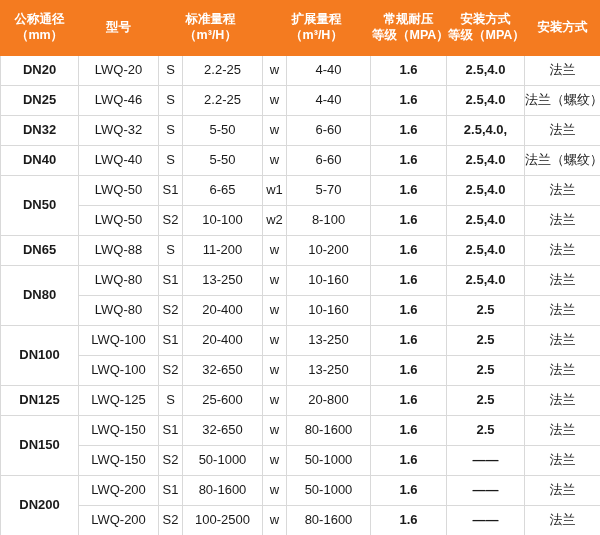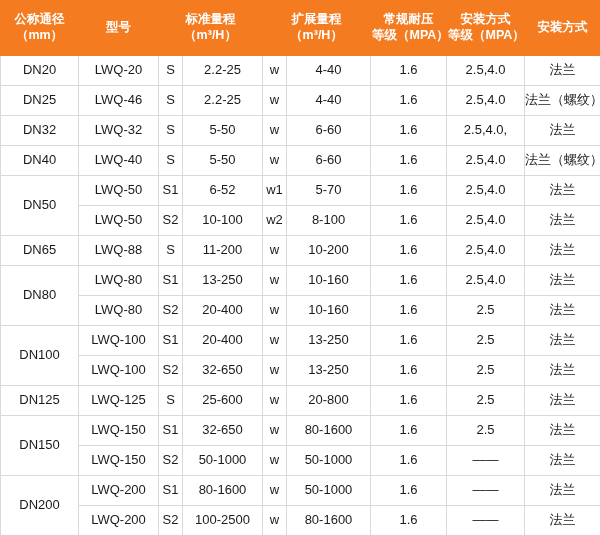--- a/index.html
+++ b/index.html
@@ -37,37 +37,38 @@
     font-weight: bold;
     font-size: 12.5px;
     height: 50px;
     border: 1px solid #f47b20;
     padding: 2px 1px;
   }
   thead th .hl {
     display: block;
   }
   td.dn-cell {
-    font-weight: normal;
+    font-weight: bold;
     font-size: 13.5px;
   }
   td.model-cell {
     text-align: left;
     padding-left: 9px;
   }
   td.code-cell {
     font-size: 12.5px;
   }
   td.range-cell {
     text-align: left;
     padding-left: 9px;
     font-size: 12.5px;
   }
   td.press-cell {
     font-size: 12.5px;
+    font-weight: bold;
   }
   td.install-cell {
     font-size: 12.5px;
   }
   
   col.c0 { width: 78px; }
   col.c1 { width: 80px; }
   col.c2 { width: 24px; }
   col.c3 { width: 80px; }
   col.c4 { width: 24px; }
@@ -163,21 +164,21 @@
         <td class="code-cell">w</td>
         <td class="range-cell">6-60</td>
         <td class="press-cell">1.6</td>
         <td class="press-cell">2.5,4.0</td>
         <td class="install-cell">法兰（螺纹）</td>
       </tr>
       <tr>
         <td class="dn-cell" rowspan="2">DN50</td>
         <td class="model-cell">LWQ-50</td>
         <td class="code-cell">S1</td>
-        <td class="range-cell">6-52</td>
+        <td class="range-cell">6-65</td>
         <td class="code-cell">w1</td>
         <td class="range-cell">5-70</td>
         <td class="press-cell">1.6</td>
         <td class="press-cell">2.5,4.0</td>
         <td class="install-cell">法兰</td>
       </tr>
       <tr>
         <td class="model-cell">LWQ-50</td>
         <td class="code-cell">S2</td>
         <td class="range-cell">10-100</td>

